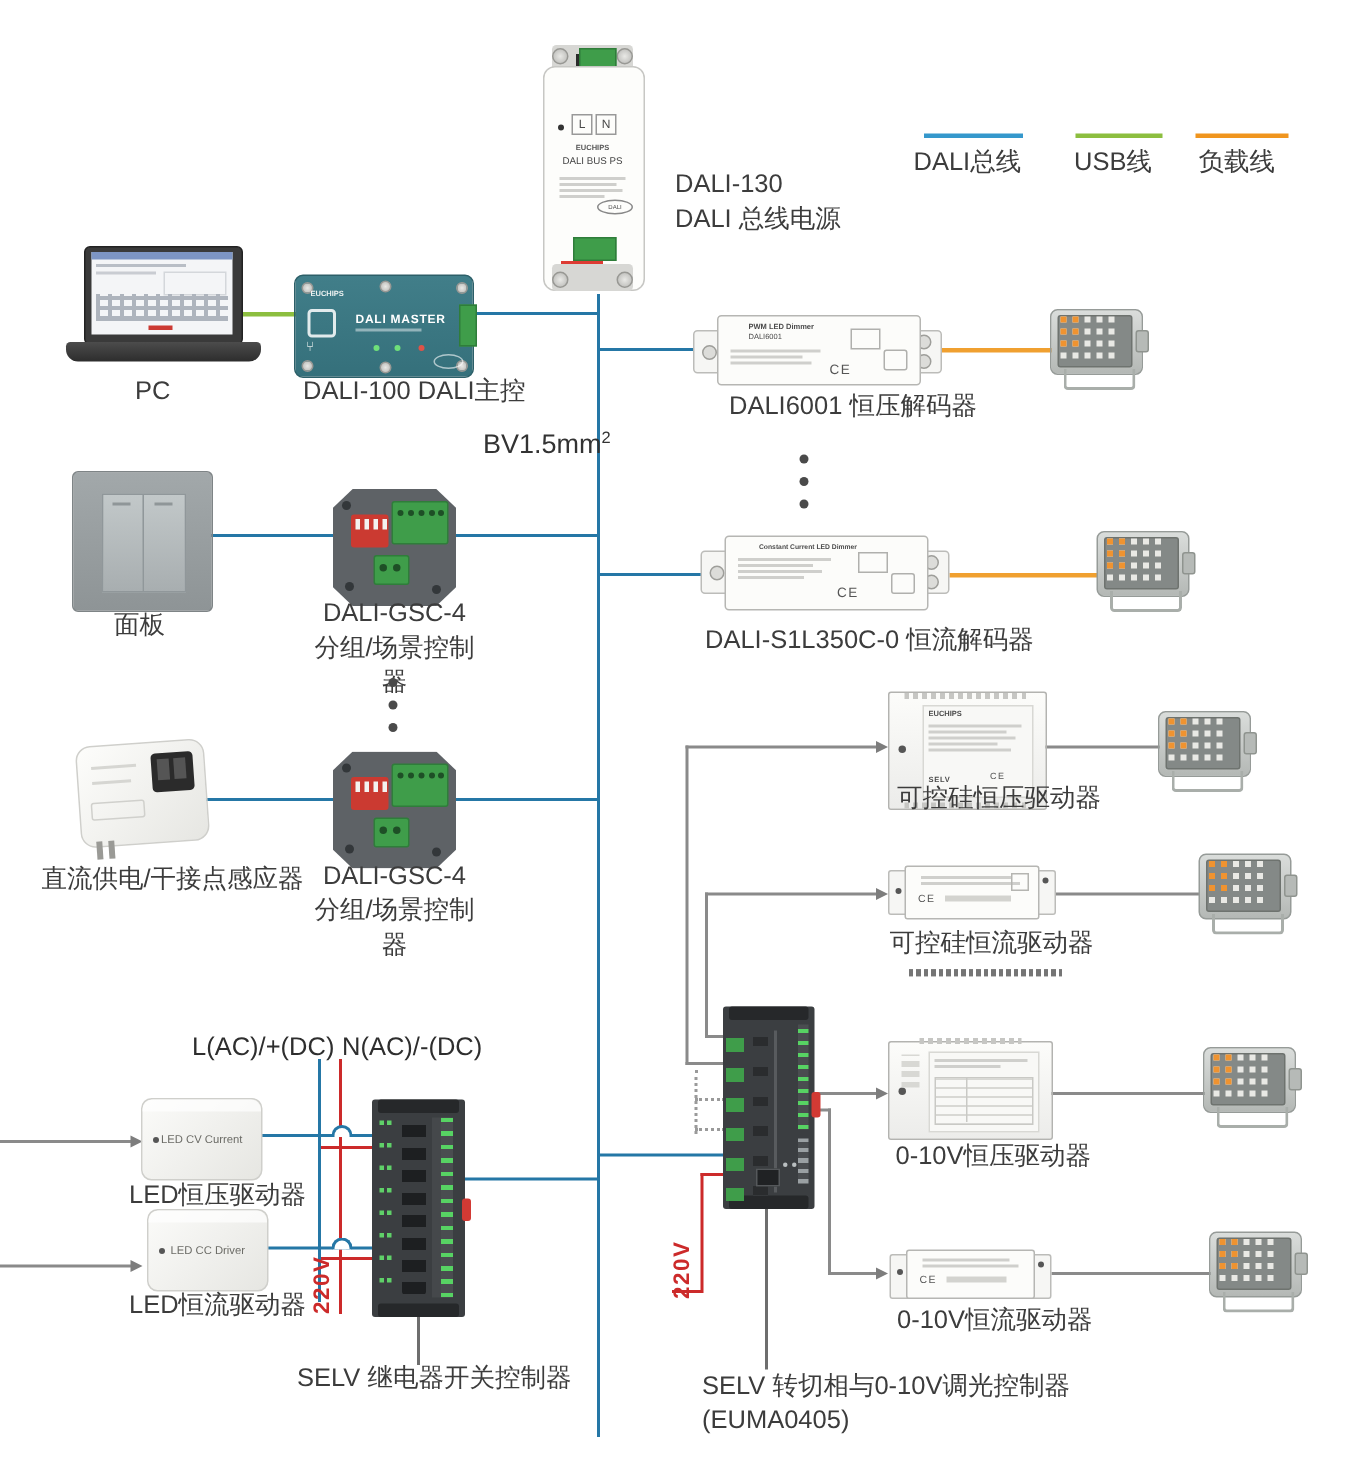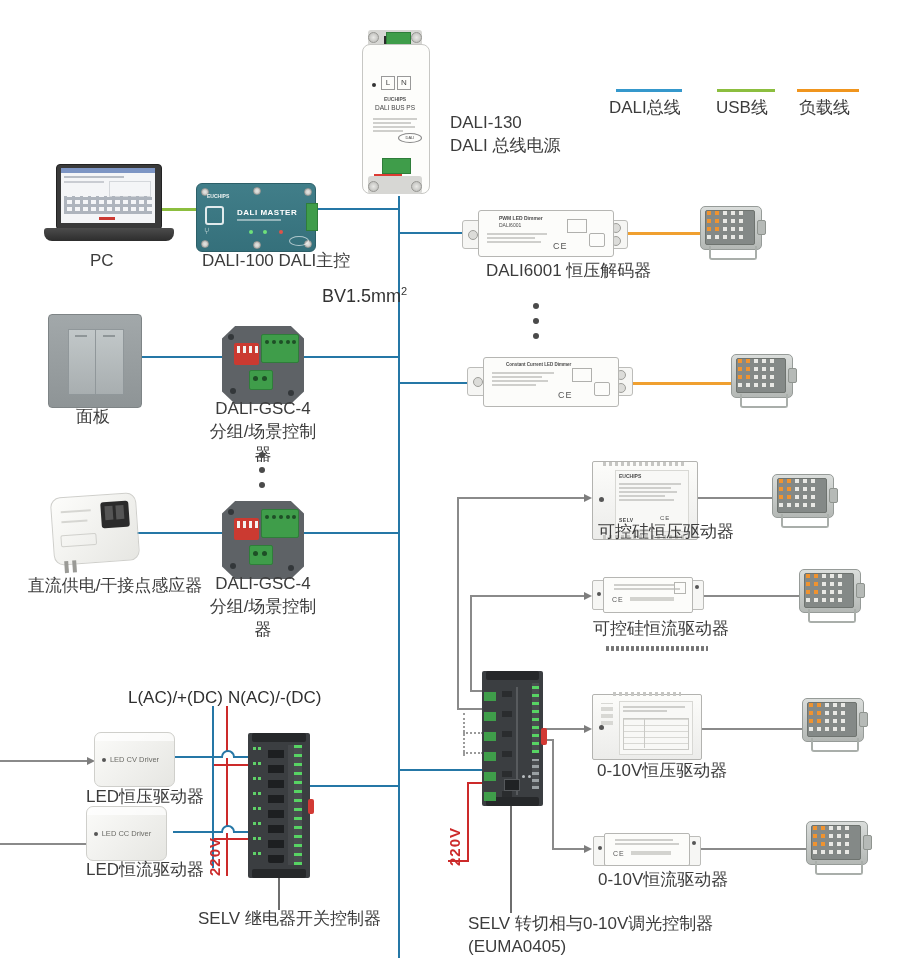--- a/index.html
+++ b/index.html
@@ -326,20 +326,21 @@
         <div class="tbar"></div>
         <div class="tbar" style="width:50px;"></div>
         <div class="tbar" style="width:56px;"></div>
         <div class="tbar" style="width:44px;"></div>
       </div>
       <div class="abs" style="left:88px;top:10px;width:18px;height:12px;border:1px solid #b0b0ad;"></div>
       <div class="abs" style="left:110px;top:24px;width:14px;height:12px;border:1px solid #b0b0ad;border-radius:2px;"></div>
       <div class="ce" style="left:74px;top:32px;">CE</div>
     </div>
   </div>
+  <div class="lbl" style="left:470px;top:416px;">DALI-S1L350C-0  恒流解码器</div>
 
   <div class="flood" style="left:731px;top:354px;">
     <div class="fl-body"></div>
     <div class="fl-panel"></div>
     <div class="fl-dots"></div>
     <div class="fl-leds"></div>
     <div class="fl-hinge"></div>
     <div class="fl-leg"></div>
   </div>
 
@@ -510,25 +511,25 @@
     <div class="fl-hinge"></div>
     <div class="fl-leg"></div>
   </div>
 
   <div class="lbl" style="left:128px;top:687px;font-size:17px;color:#2e2e2e;">L(AC)/+(DC)</div>
   <div class="lbl" style="left:228px;top:687px;font-size:17px;color:#2e2e2e;">N(AC)/-(DC)</div>
 
   <div class="abs" style="left:94px;top:732px;width:79px;height:53px;background:linear-gradient(135deg,#fbfbf9,#e6e6e2);border:1px solid #cfcfcb;border-radius:7px;">
     <div class="abs" style="left:0;top:0;width:79px;height:8px;background:rgba(255,255,255,.7);border-radius:7px 7px 0 0;"></div>
     <div class="dotscrew" style="left:7px;top:25px;width:4px;height:4px;"></div>
-    <div class="abs" style="left:0;top:22px;width:79px;text-align:center;font-size:7.5px;color:#6b6b66;">LED CV Driver</div>
+    <div class="abs" style="left:0;top:22px;width:79px;text-align:center;font-size:7.5px;color:#6b6b66;">LED CV Current</div>
   </div>
   <div class="lbl" style="left:86px;top:786px;">LED恒压驱动器</div>
 
-  <div class="abs" style="left:86px;top:806px;width:79px;height:53px;background:linear-gradient(135deg,#fbfbf9,#e6e6e2);border:1px solid #cfcfcb;border-radius:7px;">
+  <div class="abs" style="left:98px;top:806px;width:79px;height:53px;background:linear-gradient(135deg,#fbfbf9,#e6e6e2);border:1px solid #cfcfcb;border-radius:7px;">
     <div class="abs" style="left:0;top:0;width:79px;height:8px;background:rgba(255,255,255,.7);border-radius:7px 7px 0 0;"></div>
     <div class="dotscrew" style="left:7px;top:25px;width:4px;height:4px;"></div>
     <div class="abs" style="left:0;top:22px;width:79px;text-align:center;font-size:7.5px;color:#6b6b66;">LED CC Driver</div>
   </div>
   <div class="lbl" style="left:86px;top:859px;">LED恒流驱动器</div>
 
   <div class="v220" style="left:206px;top:830px;height:46px;">220V</div>
   <div class="v220" style="left:446px;top:820px;height:46px;">220V</div>
 
   <div class="dark" style="left:248px;top:733px;width:62px;height:145px;">

